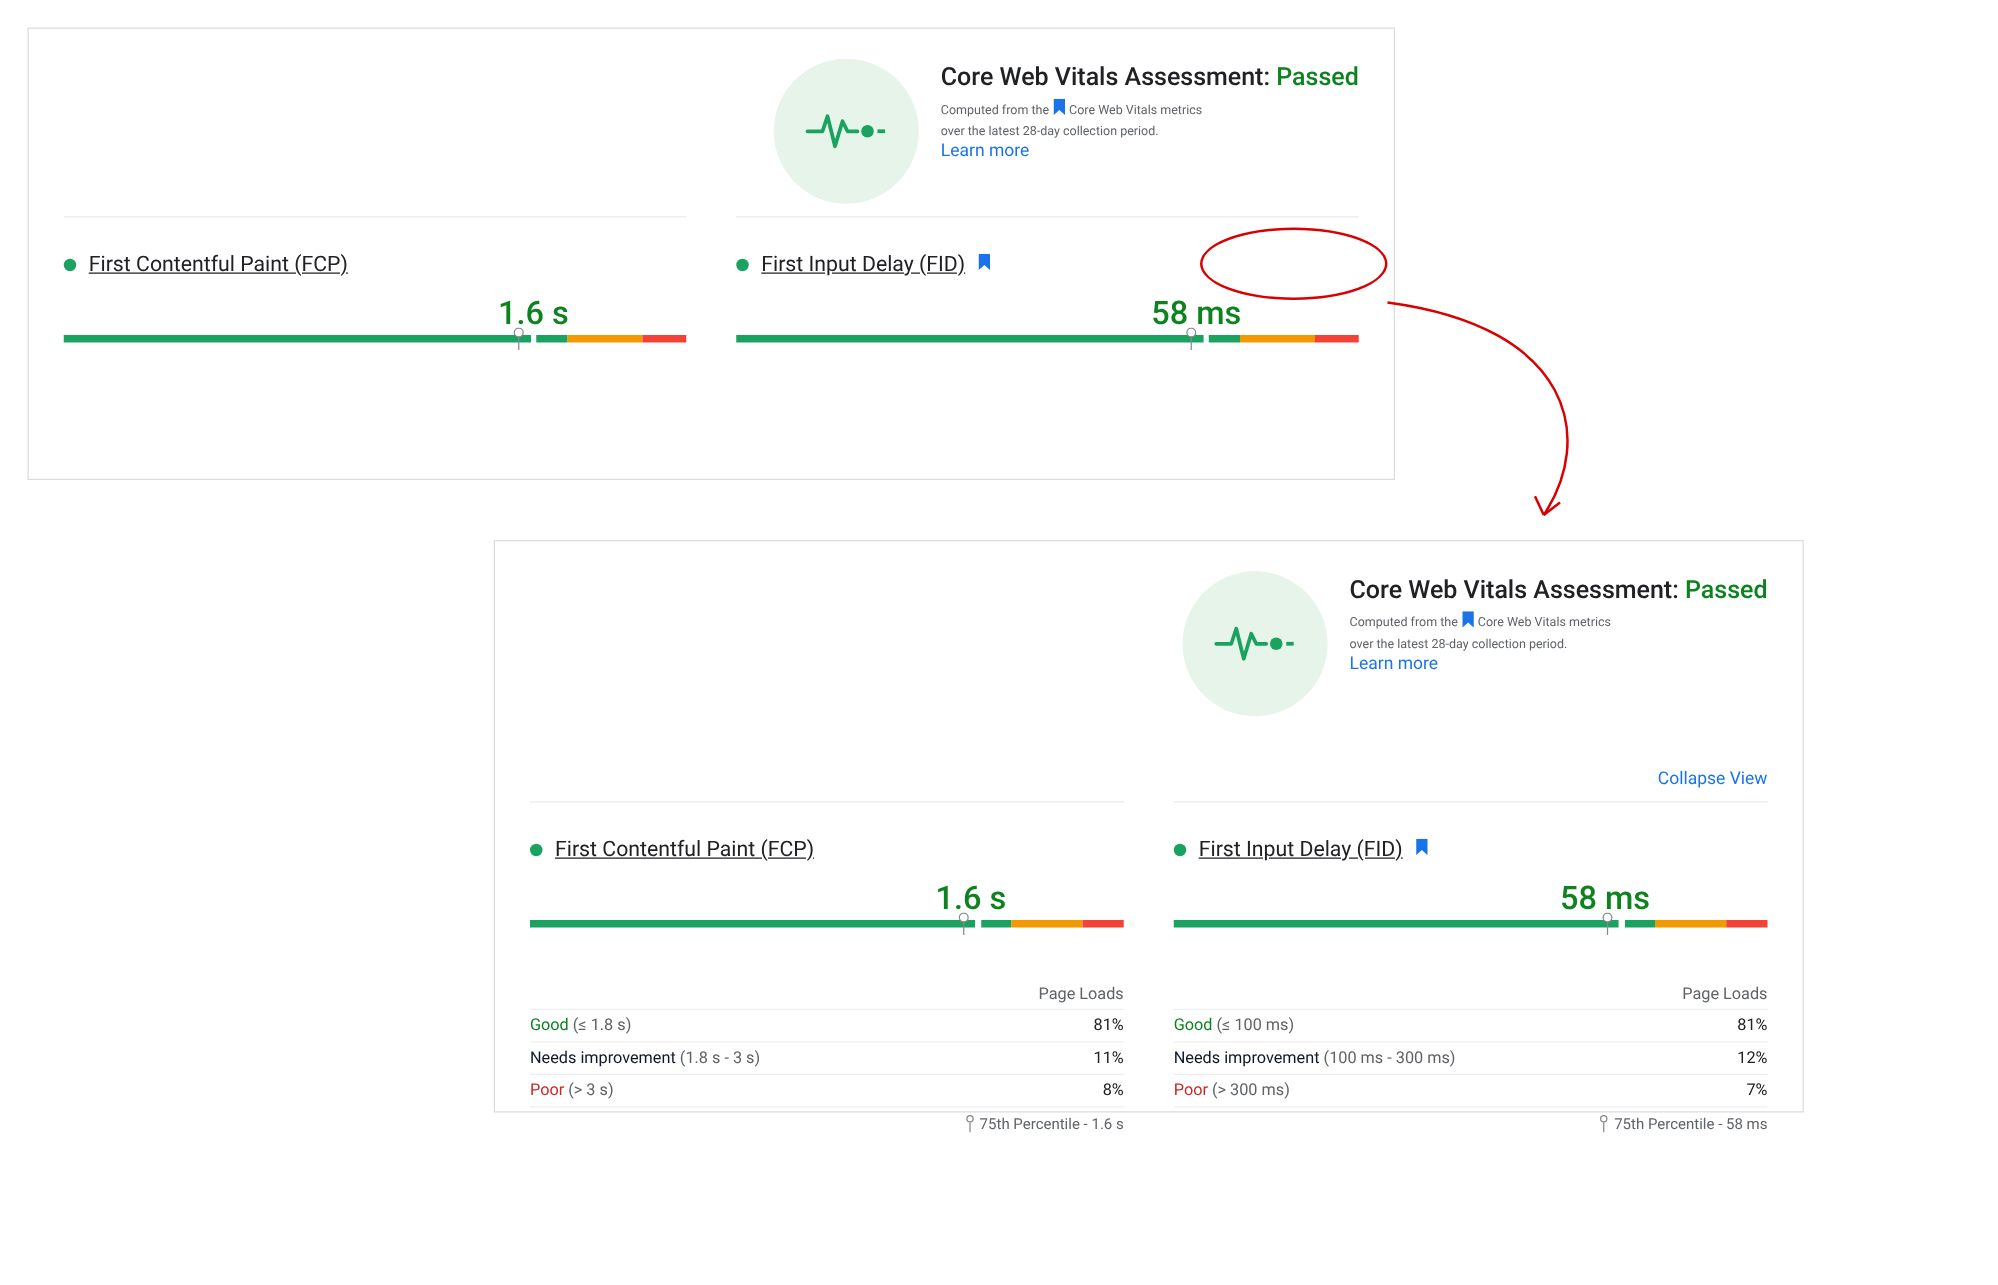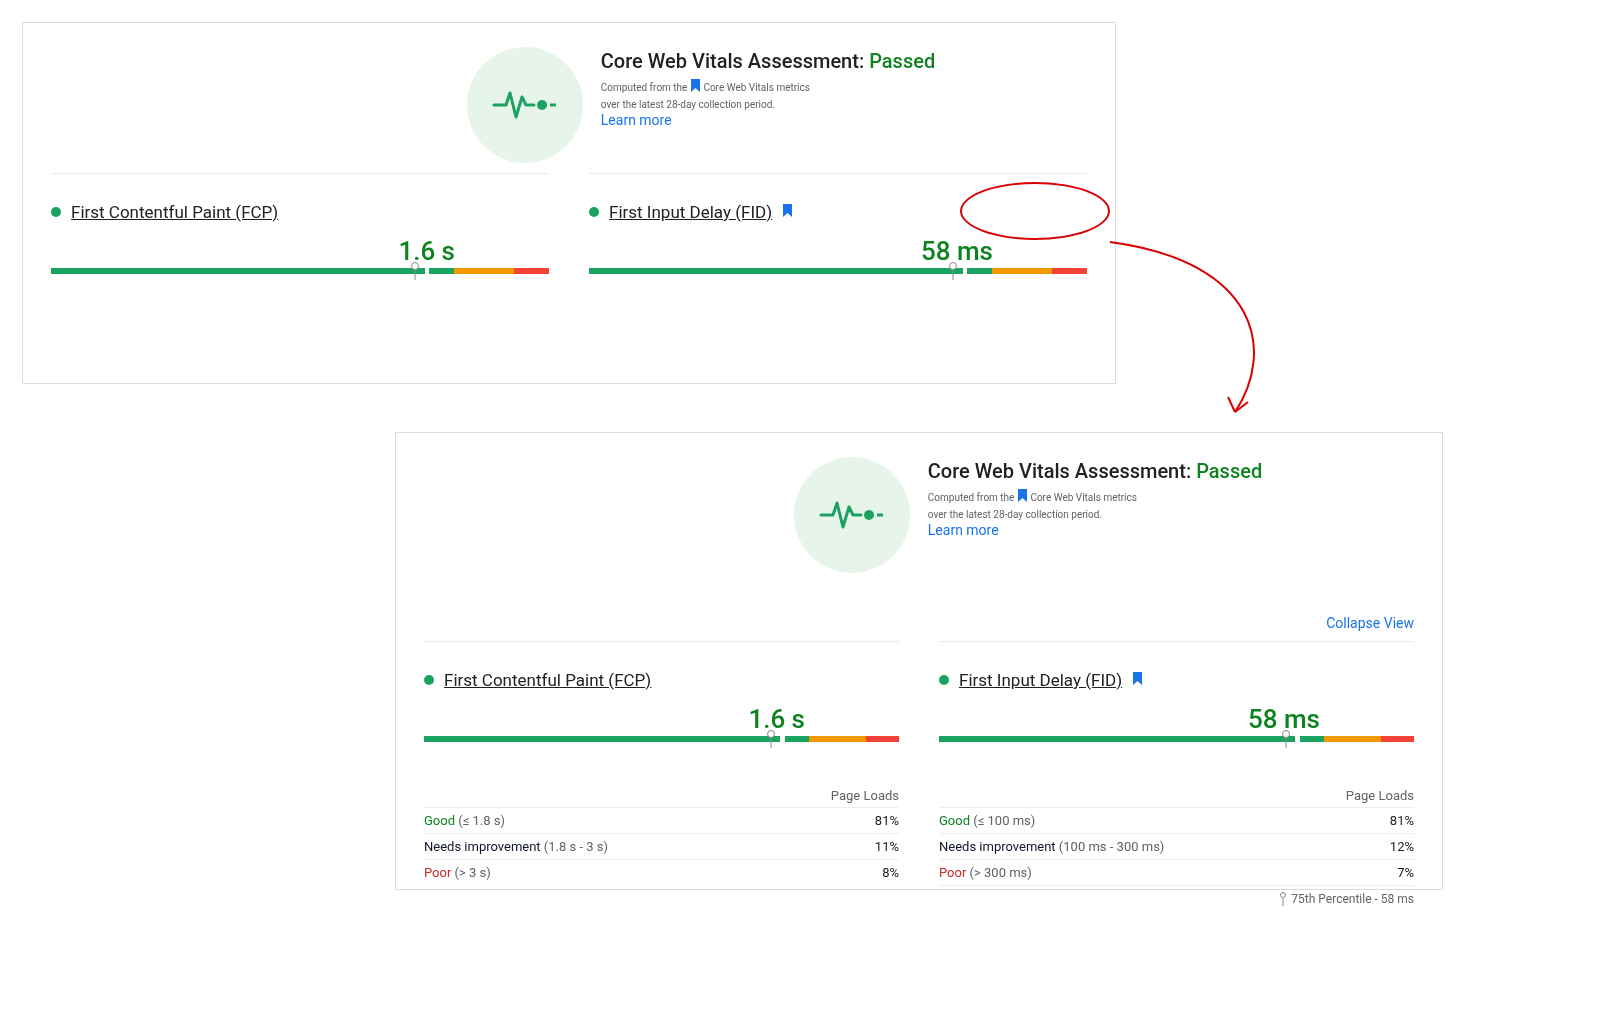--- a/index.html
+++ b/index.html
@@ -28,21 +28,21 @@
     border: 1px solid var(--border);
     background: #fff;
     padding: 24px 28px 18px 28px;
   }
   .panel1 { left: 22px; top: 22px; width: 1094px; height: 362px; }
   .panel2 { left: 395px; top: 432px; width: 1048px; height: 458px; }
 
   .header {
     display: flex;
     gap: 18px;
-    justify-content: center;
+    justify-content: flex-end;
     padding-left: 264px;
   }
   .panel2 .header { padding-left: 218px; }
 
   .gauge {
     width: 116px; height: 116px;
     border-radius: 50%;
     background: #e6f4ea;
     display: flex; align-items: center; justify-content: center;
     flex-shrink: 0;
@@ -309,20 +309,27 @@
             <span>81%</span>
           </div>
           <div class="bk-row">
             <span class="bk-label ni"><span class="cat">Needs improvement</span> <span class="range">(1.8 s - 3 s)</span></span>
             <span>11%</span>
           </div>
           <div class="bk-row">
             <span class="bk-label poor"><span class="cat">Poor</span> <span class="range">(&gt; 3 s)</span></span>
             <span>8%</span>
           </div>
+          <div class="bk-footer">
+            <svg width="8" height="14">
+              <circle cx="4" cy="3" r="2.5" fill="#fff" stroke="#888"></circle>
+              <line x1="4" y1="6" x2="4" y2="14" stroke="#888"></line>
+            </svg>
+            <span>75th Percentile - 1.6 s</span>
+          </div>
         </div>
     </div>
     <div class="metric">
       <div class="metric-title">
         <span class="dot green"></span>
         <a href="#" class="metric-name">First Input Delay (FID)</a>
         <span class="flag"><svg width="11" height="14">
               <path d="M1 0 H10 V13 L5.5 9 L1 13 Z" fill="#1a73e8"></path>
             </svg></span>
       </div>

